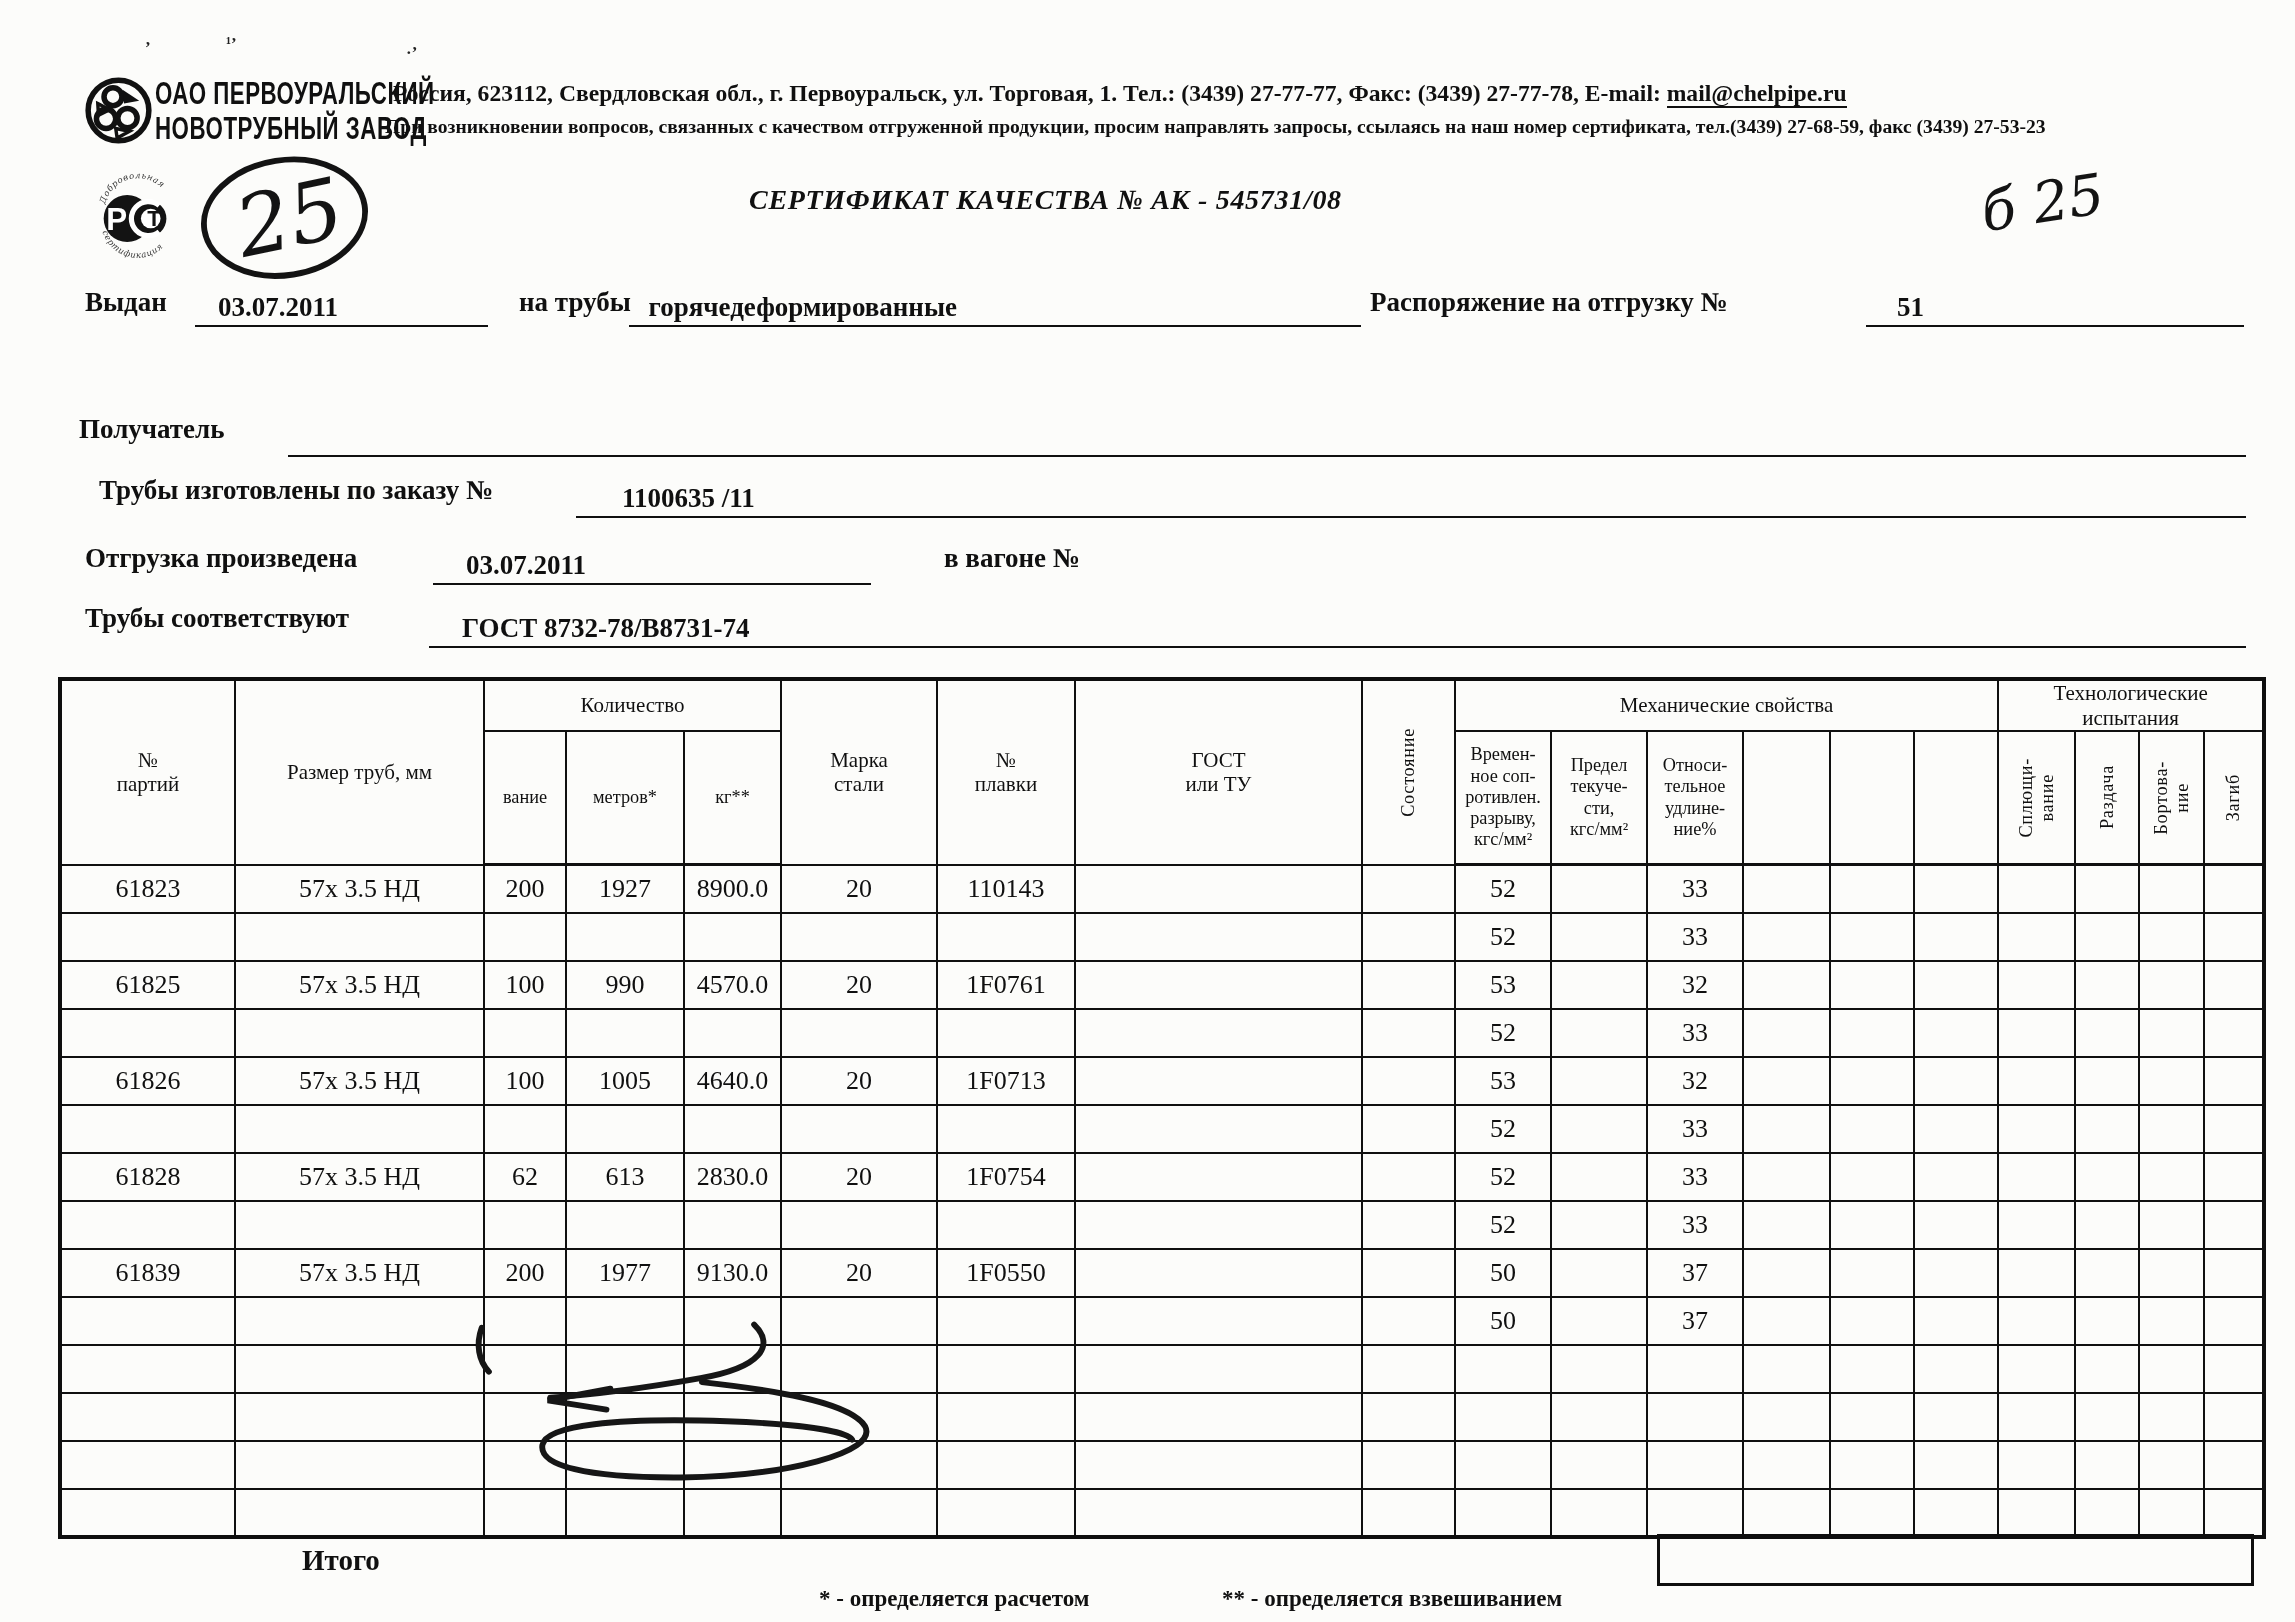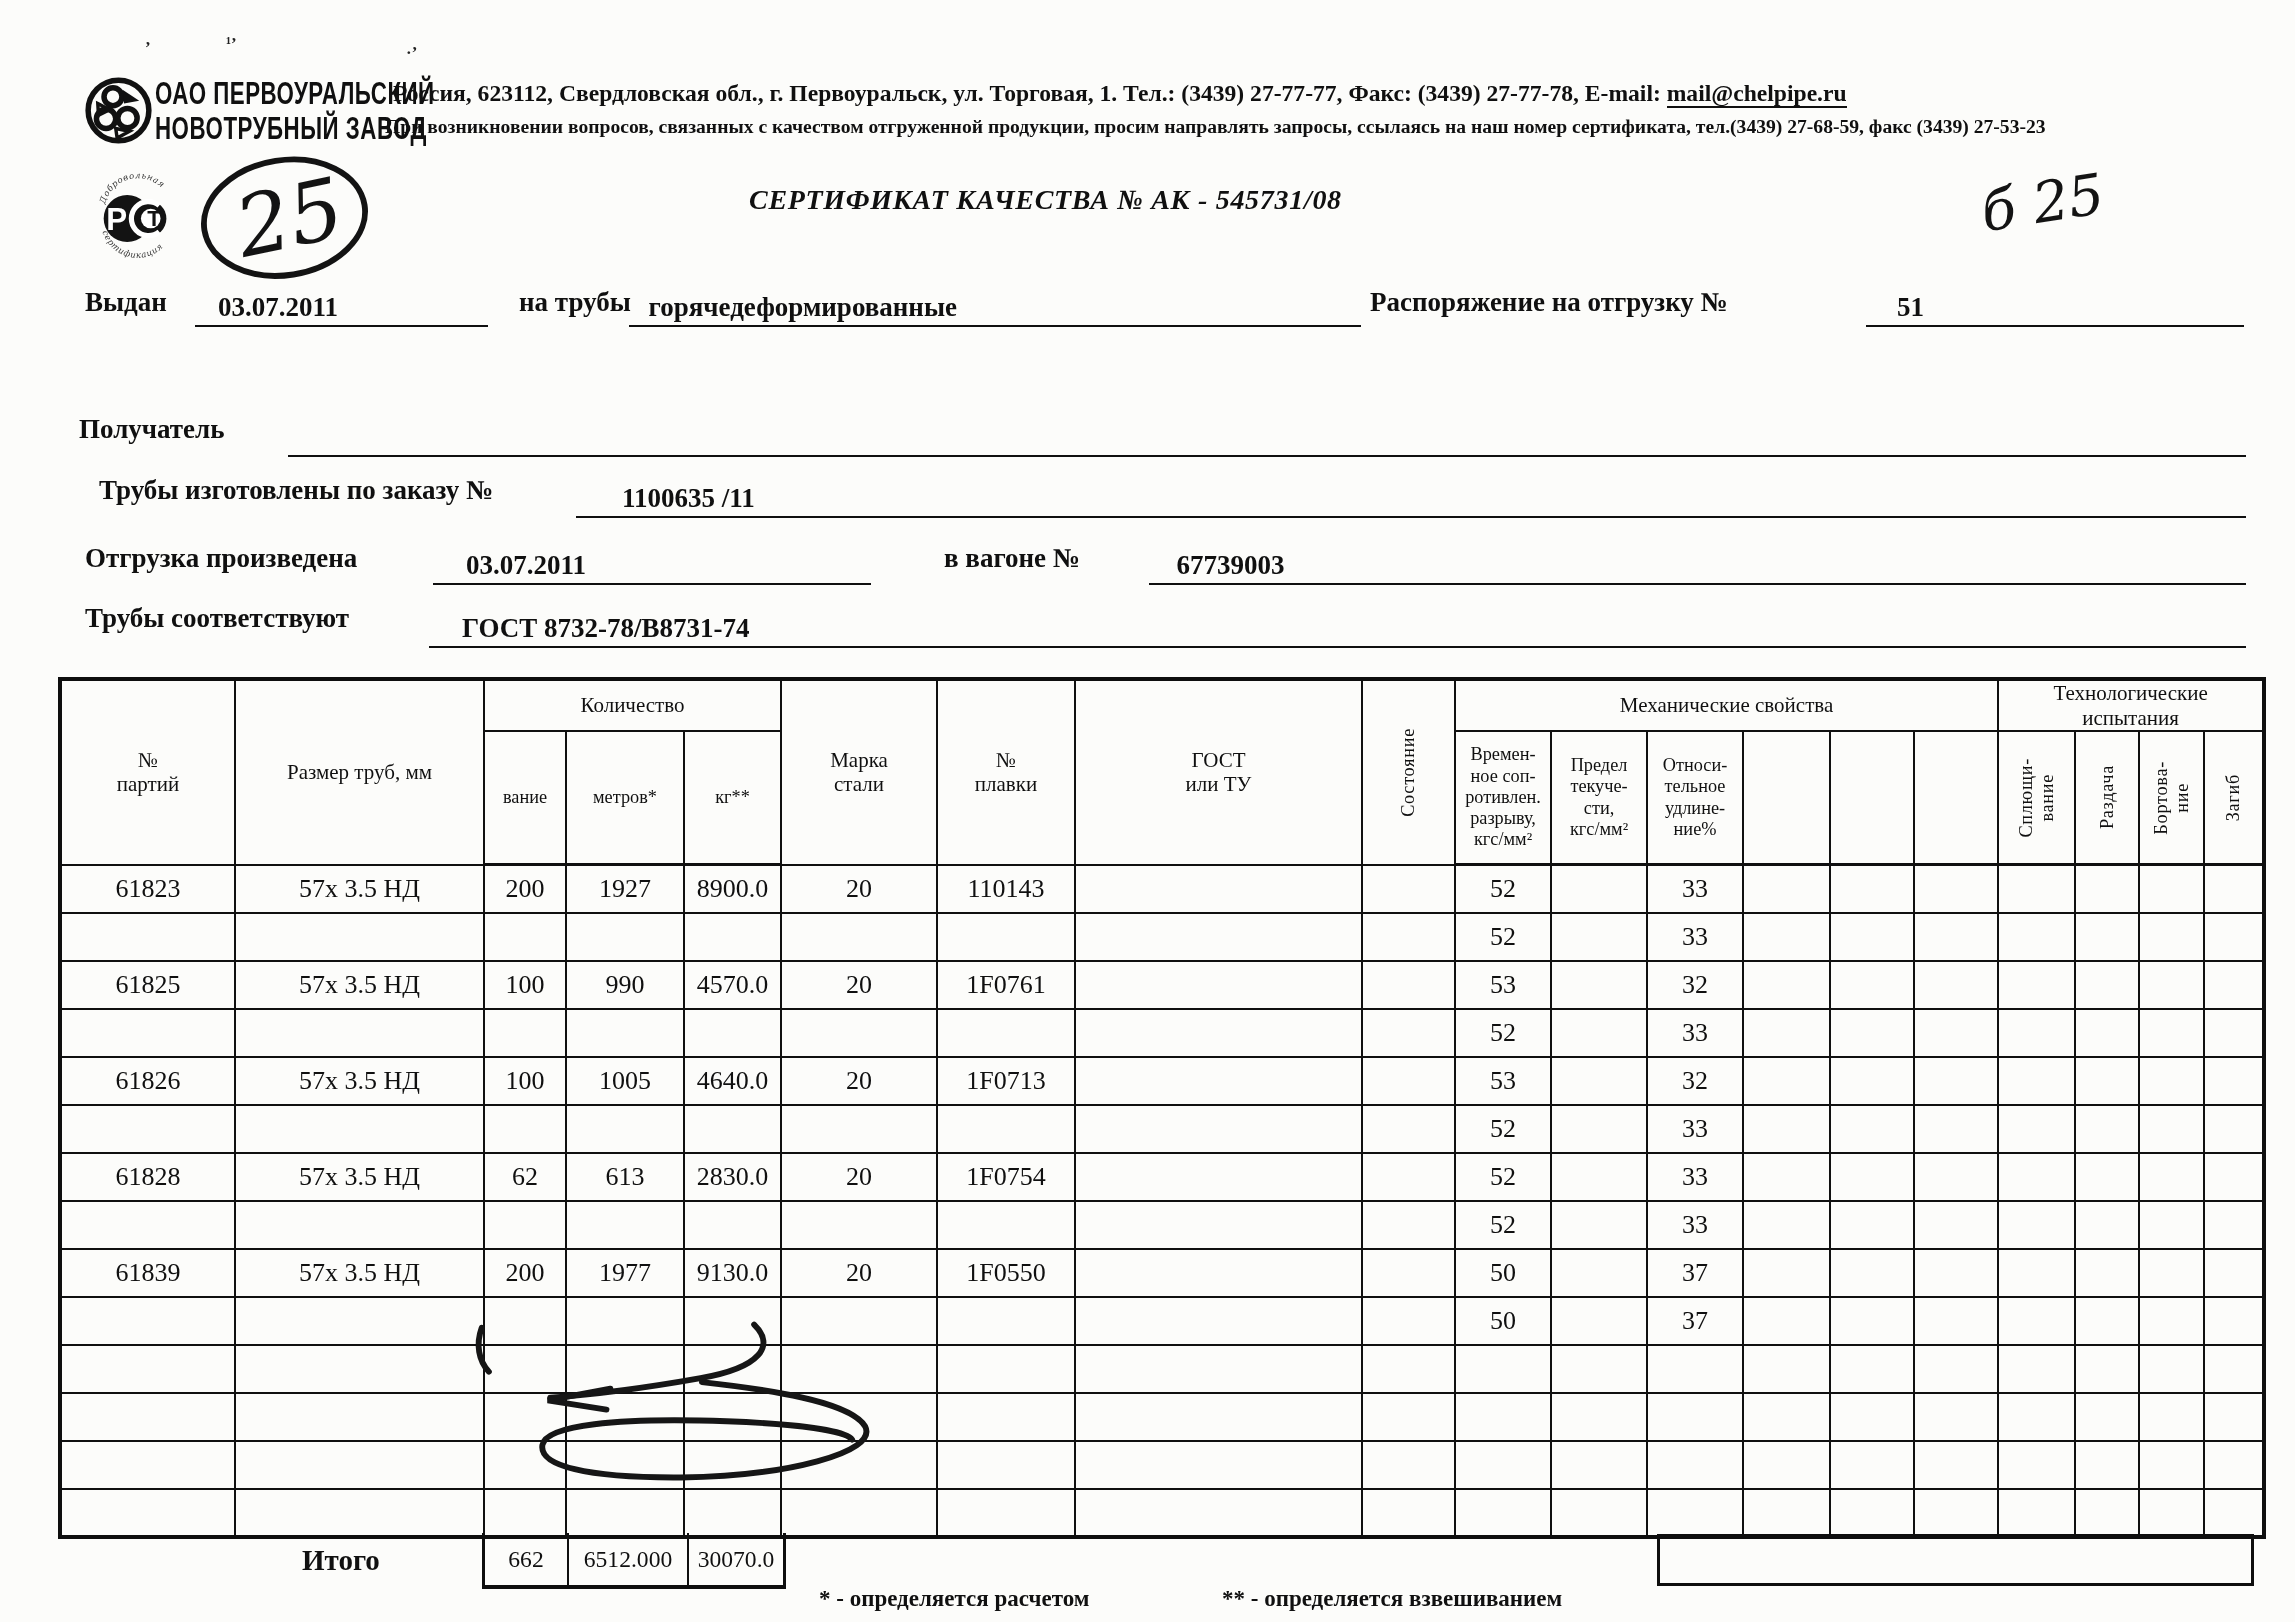--- a/index.html
+++ b/index.html
@@ -155,23 +155,20 @@
   <span class="f-label" style="left:99px;top:475px;">Трубы изготовлены по заказу №</span>
   <div class="f-value" style="left:576px;top:474px;width:1670px;height:44px;padding-left:46px;">
       <span>1100635  /11</span>
     </div>
 
   <span class="f-label" style="left:85px;top:543px;text-align:center;">Отгрузка произведена</span>
   <div class="f-value" style="left:433px;top:542px;width:438px;height:43px;padding-left:33px;">
       <span>03.07.2011</span>
     </div>
   <span class="f-label" style="left:944px;top:543px;">в вагоне №</span>
-  <div class="f-value" style="left:1149px;top:542px;width:1097px;height:43px;padding-left:27.5px;">
-      <span>67739003</span>
-    </div>
 
   <span class="f-label" style="left:85px;top:603px;">Трубы соответствуют</span>
   <div class="f-value" style="left:429px;top:602px;width:1817px;height:46px;padding-left:33px;">
       <span>ГОСТ 8732-78/В8731-74</span>
     </div>
 
   <table class="cert">
     <colgroup>
       <col style="width:175px">
         <col style="width:249px">
@@ -559,23 +556,18 @@
   <svg class="sig-svg" width="537" height="196" viewBox="0 0 820 300">
     <g fill="none" stroke="#161616" stroke-width="9" stroke-linecap="round">
       <path d="M 95,35 C 86,60 90,85 106,102"></path>
       <path d="M 512,30 C 545,62 522,96 430,112 C 340,128 255,138 200,142"></path>
       <path d="M 292,128 L 196,146 L 286,160"></path>
       <path d="M 432,118 C 560,132 662,152 682,186 C 702,226 560,262 400,264 C 255,265 182,246 188,214 C 194,184 300,172 470,178 C 580,182 652,192 662,206"></path>
     </g>
   </svg>
 
   <span class="totals-label">Итого</span>
-  <div class="totals-box">
-    <div class="cell" style="width:84px;">662</div>
-    <div class="cell" style="width:120px;">6512.000</div>
-    <div class="cell" style="width:94px;">30070.0</div>
-  </div>
   <span class="footnote fn1">* - определяется расчетом</span>
   <span class="footnote fn2">** - определяется взвешиванием</span>
   <div class="empty-box"></div>
 
 </div>
 
 
 </body></html>

